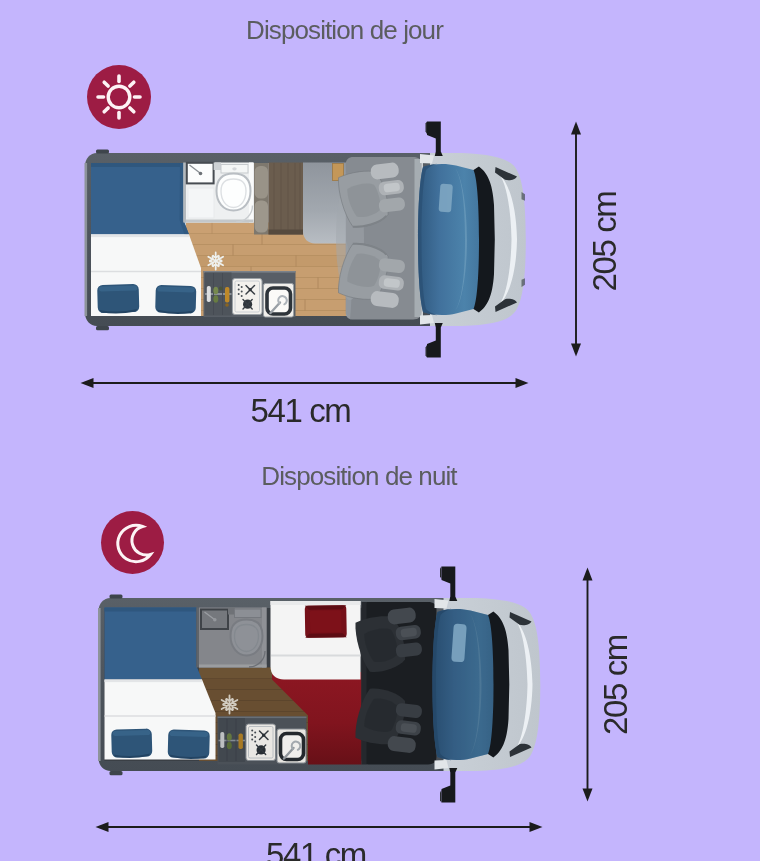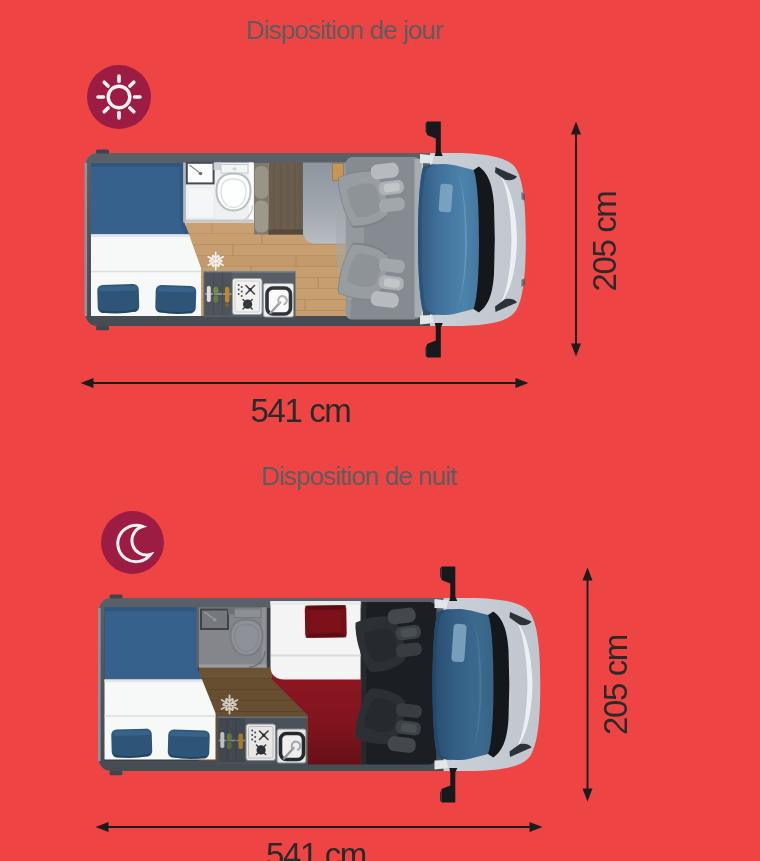--- a/index.html
+++ b/index.html
@@ -1,16 +1,16 @@
 <!DOCTYPE html>
 <html><head>
 <meta charset="utf-8">
 <style>
 html,body{margin:0;padding:0;background:#ffffff;}
-.page{position:relative;width:760px;height:861px;background:#ef4444;overflow:hidden;font-family:"Liberation Sans",sans-serif;text-decoration:underline;}
+.page{position:relative;width:760px;height:861px;background:#c4b5fd;overflow:hidden;font-family:"Liberation Sans",sans-serif;text-decoration:underline;}
 </style>
 </head>
 <body>
 <div class="page">
 <svg width="760" height="861" viewBox="0 0 760 861" xmlns="http://www.w3.org/2000/svg" font-family="Liberation Sans, sans-serif">
 <defs>
 <linearGradient id="hoodg" x1="0" y1="0" x2="1" y2="0">
 <stop offset="0" stop-color="#30597f"></stop>
           <stop offset="0.35" stop-color="#41719c"></stop>
           <stop offset="0.75" stop-color="#4c83ab"></stop>

